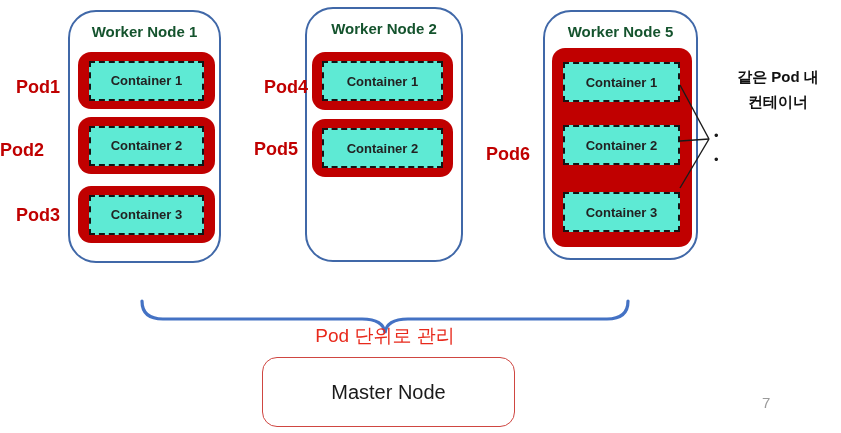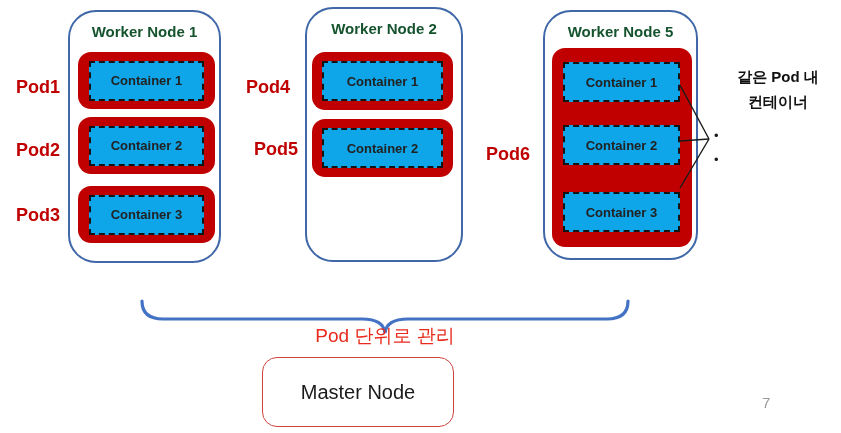--- a/index.html
+++ b/index.html
@@ -13,21 +13,21 @@
     border-radius:28px;box-sizing:border-box;
   }
   .wnode-title{
     text-align:center;font-weight:bold;font-size:15px;color:#14532d;padding-top:11px;
   }
   .pod{
     position:absolute;background:var(--pod-fill,#C00000);border-radius:13px;
     display:flex;align-items:center;justify-content:center;box-sizing:border-box;
   }
   .container-box{
-    background:#0ea5e9;border:2px dashed var(--container-border,#111);
+    background:#5eead4;border:2px dashed var(--container-border,#111);
     display:flex;align-items:center;justify-content:center;
     font-weight:bold;font-size:13px;color:#222;box-sizing:border-box;
   }
   .container-abs{position:absolute;}
   .pod-label{
     position:absolute;color:var(--pod-label,#C00000);
     font-weight:bold;font-size:18px;white-space:nowrap;
   }
   .overlay{position:absolute;left:0;top:0;width:841px;height:433px;pointer-events:none;}
   .conn-line{stroke:#1a1a1a;stroke-width:1.4;fill:none;}
@@ -37,21 +37,21 @@
     font-weight:bold;font-size:15px;color:#111;line-height:25px;
   }
   .side-bullets{position:absolute;left:712px;top:124px;width:132px;}
   .bullet-item{display:flex;align-items:flex-start;font-size:14px;color:#1a1a1a;line-height:24px;}
   .bullet-dot{margin:0 8px 0 2px;font-size:13px;color:#1a1a1a;}
   .manage-label{
     position:absolute;left:140px;top:278px;width:490px;text-align:center;
     font-size:19px;font-weight:500;color:var(--manage-text,#E8291C);white-space:nowrap;margin-top:45px;
   }
   .master{
-    position:absolute;left:262px;top:357px;width:192px;height:70px;
+    position:absolute;left:262px;top:357px;width:253px;height:70px;
     border:1.6px solid var(--master-border,#CF4641);border-radius:15px;background:#fff;
     display:flex;align-items:center;justify-content:center;
     font-size:20px;color:#1a1a1a;box-sizing:border-box;
   }
   .page-num{position:absolute;left:762px;top:394px;font-size:15px;color:#9a9a9a;}
 </style>
 </head>
 <body>
 
 <div class="canvas">
@@ -62,33 +62,33 @@
   <div class="pod" style="left:78px;top:52px;width:137px;height:57px;">
     <div class="container-box" style="width:115px;height:40px;">Container 1</div>
   </div>
   <div class="pod" style="left:78px;top:117px;width:137px;height:57px;">
     <div class="container-box" style="width:115px;height:40px;">Container 2</div>
   </div>
   <div class="pod" style="left:78px;top:186px;width:137px;height:57px;">
     <div class="container-box" style="width:115px;height:40px;">Container 3</div>
   </div>
   <span class="pod-label" style="left:16px;top:77px;">Pod1</span>
-  <span class="pod-label" style="left:16px;top:140px;">Pod2</span>
+  <span class="pod-label" style="left:0;top:140px;">Pod2</span>
   <span class="pod-label" style="left:16px;top:205px;">Pod3</span>
 
   <div class="wnode" style="left:305px;top:7px;width:158px;height:255px;">
     <div class="wnode-title">Worker Node 2</div>
   </div>
   <div class="pod" style="left:312px;top:52px;width:141px;height:58px;">
     <div class="container-box" style="width:121px;height:40px;">Container 1</div>
   </div>
   <div class="pod" style="left:312px;top:119px;width:141px;height:58px;">
     <div class="container-box" style="width:121px;height:40px;">Container 2</div>
   </div>
-  <span class="pod-label" style="left:246px;top:77px;">Pod4</span>
+  <span class="pod-label" style="left:264px;top:77px;">Pod4</span>
   <span class="pod-label" style="left:254px;top:139px;">Pod5</span>
 
   <div class="wnode" style="left:543px;top:10px;width:155px;height:250px;">
     <div class="wnode-title">Worker Node 5</div>
   </div>
   <div class="pod" style="left:552px;top:48px;width:140px;height:199px;">
     <div class="container-box container-abs" style="left:11px;top:14px;width:117px;height:40px;">Container 1</div>
     <div class="container-box container-abs" style="left:11px;top:77px;width:117px;height:40px;">Container 2</div>
     <div class="container-box container-abs" style="left:11px;top:144px;width:117px;height:40px;">Container 3</div>
   </div>

